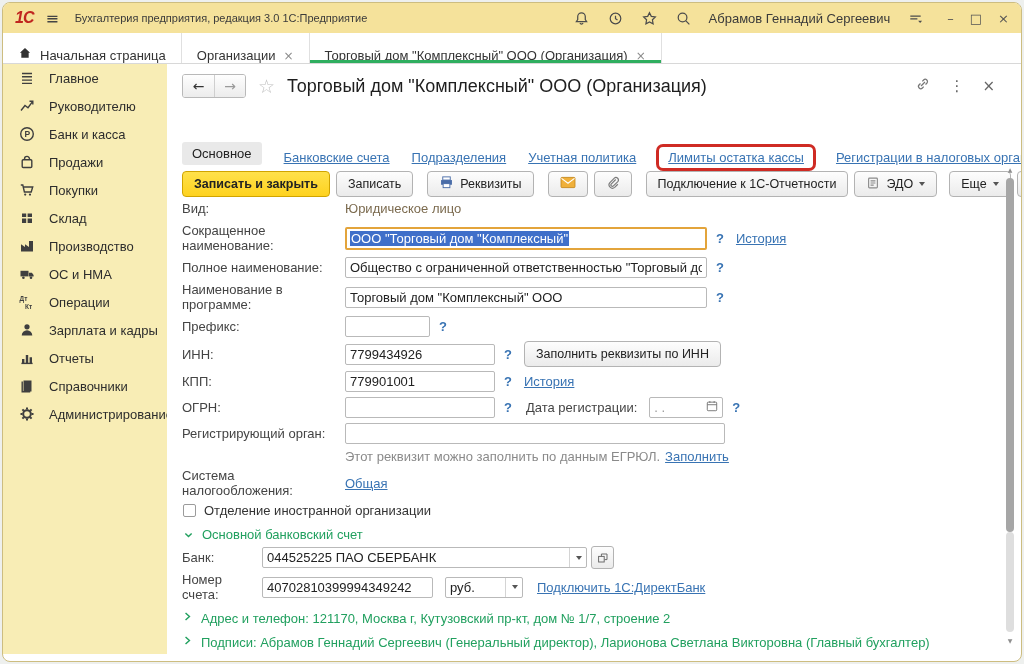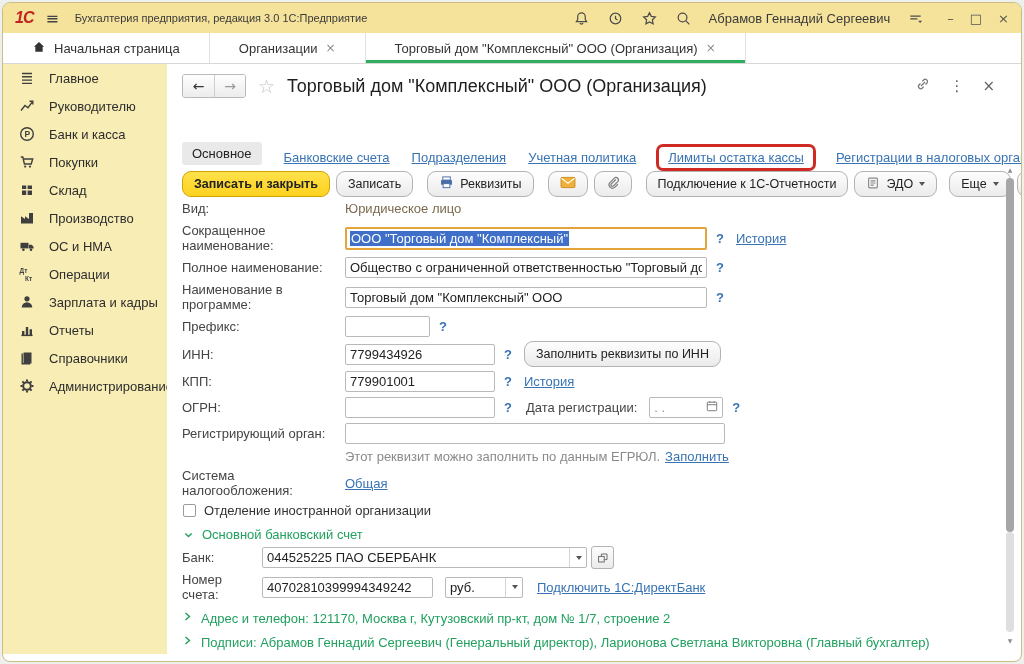--- a/index.html
+++ b/index.html
@@ -15,21 +15,21 @@
   .app-title { font-size:11px; color:#3a3a3a; margin-left:4px; }
   .tb-right { margin-left:auto; display:flex; align-items:center; gap:17px; }
   .tb-icon { display:flex; align-items:center; }
   .tb-icon svg { stroke:#4c4c4c; fill:none; stroke-width:1.3; }
   .user-name { font-size:13px; color:#3a3a3a; }
   .win-controls { display:flex; align-items:center; gap:16px; margin-left:6px; }
   .win-controls span { font-size:13px; color:#555; }
 
   
   .tabbar { height:31px; background:#fff; border-bottom:1px solid #d8d8d8; display:flex; }
-  .tab { display:flex; align-items:center; padding:0 29px; font-size:13px; color:#333;
+  .tab { display:flex; align-items:flex-end; padding:0 15px; font-size:13px; color:#333;
          border-right:1px solid #e0e0e0; position:relative; white-space:nowrap; }
   .tab .tab-close { margin-left:8px; color:#8a8a8a; font-size:12px; }
   .tab.active::after { content:""; position:absolute; left:0; right:0; bottom:0; height:3px; background:#2fae5f; }
   .tab-home svg { margin-right:8px; }
 
   
   .main { display:flex; height:calc(100% - 61px - 7px); }
   .sidebar { width:164px; background:#f8edb5; flex-shrink:0; }
   .side-item { display:flex; align-items:center; gap:13px; padding:6px 4px 6px 15px; font-size:13px; color:#2d2d2d; cursor:default; }
   .side-item .icon { width:18px; height:16px; display:flex; align-items:center; justify-content:center; flex-shrink:0; }
@@ -52,21 +52,21 @@
 
   
   .form-nav { display:flex; align-items:flex-end; gap:22px; height:30px; font-size:13px; white-space:nowrap;margin-top:32px; }
   .nav-pill { background:#e9e9e9; border-radius:3px; padding:4px 10px; color:#222; }
   .nav-link { color:#3873b3; text-decoration:underline; cursor:pointer; }
   .red-box { border:3px solid #cf2b24; border-radius:7px; padding:3px 9px; margin:-6px -2px; display:inline-flex; }
 
   
   .form-toolbar { display:flex; align-items:center; gap:6px; margin-top:6px; }
   .btn { height:26px; display:inline-flex; align-items:center; gap:6px; padding:0 11px; white-space:nowrap;
-         background:linear-gradient(#fdfdfd,#ebebeb); border:1px solid #b3b3b3; border-radius:9px;
+         background:linear-gradient(#fdfdfd,#ebebeb); border:1px solid #b3b3b3; border-radius:4px;
          font-size:12.5px; color:#222; cursor:default; }
   .btn-primary { background:linear-gradient(#ffe14b,#fed21f); border-color:#d0a400; font-weight:bold; }
   .caret { width:0; height:0; border-left:3.5px solid transparent; border-right:3.5px solid transparent; border-top:4px solid #555; }
   .spacer { flex:1; }
   .ml8 { margin-left:8px; }
   .btn-help { width:28px; justify-content:center; font-weight:bold; }
 
   
   .form-body { font-size:13px; color:#333; }
   .frow { display:flex; align-items:center; margin-bottom:3px; min-height:23px; }
@@ -191,20 +191,29 @@
             <svg width="16" height="16" viewBox="0 0 16 16">
               <circle cx="8" cy="8" r="6.3"></circle>
               <text x="5.4" y="11" font-size="8.5" font-weight="bold" fill="#3f3f3f" stroke="none">Р</text>
             </svg>
           </span>
         <span>Банк и касса</span>
       </div>
       <div class="side-item">
         <span class="icon">
             <svg width="16" height="16" viewBox="0 0 16 16">
+              <rect x="3.2" y="5.8" width="9.6" height="7.7" rx="1"></rect>
+              <path d="M5.5 5.8V4.9a2.5 2.5 0 0 1 5 0v.9"></path>
+            </svg>
+          </span>
+        <span>Продажи</span>
+      </div>
+      <div class="side-item">
+        <span class="icon">
+            <svg width="16" height="16" viewBox="0 0 16 16">
               <path d="M1.8 3h2l1.6 7h6.8l1.5-5H4.6"></path>
               <circle cx="6.2" cy="12.6" r="1.1" fill="#3f3f3f" stroke="none"></circle>
               <circle cx="11" cy="12.6" r="1.1" fill="#3f3f3f" stroke="none"></circle>
             </svg>
           </span>
         <span>Покупки</span>
       </div>
       <div class="side-item">
         <span class="icon">
             <svg width="16" height="16" viewBox="0 0 16 16">

